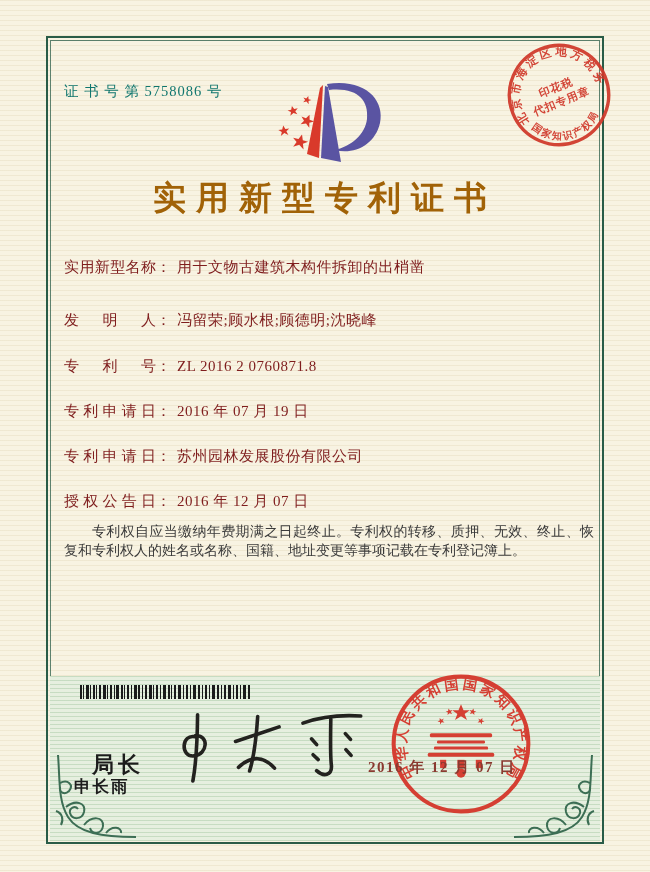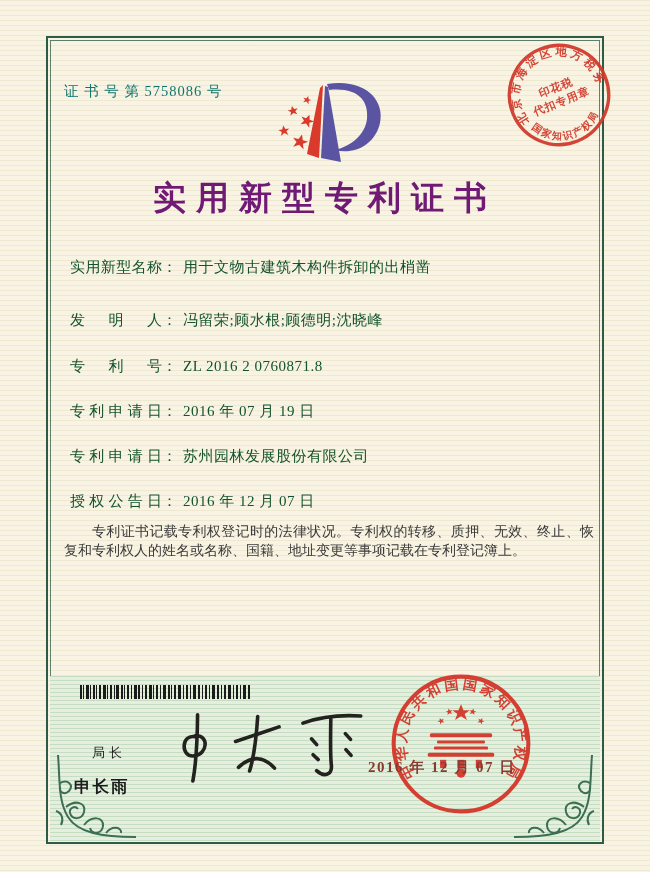--- a/index.html
+++ b/index.html
@@ -26,44 +26,44 @@
   .logo{position:absolute;left:253px;top:78px;width:150px;height:100px;}
   .tax-stamp{
     position:absolute;left:492px;top:28px;width:134px;height:134px;
     transform:rotate(-22deg);opacity:.93;
   }
   .tax-arc-top{font-size:11.5px;letter-spacing:3.2px;fill:#d0382a;font-weight:bold;}
   .tax-arc-bottom{font-size:10px;letter-spacing:1.6px;fill:#d0382a;font-weight:bold;}
   .tax-center{font-size:11px;fill:#d0382a;font-weight:bold;letter-spacing:1px;}
   .title{
     position:absolute;left:0;right:0;top:176px;text-align:center;
-    font-size:33px;font-weight:bold;color:#701a75;letter-spacing:10px;white-space:nowrap;
-  }
-  .row{position:absolute;left:70px;font-size:15px;color:#14532d;white-space:nowrap;}
+    font-size:33px;font-weight:bold;color:#a16207;letter-spacing:10px;white-space:nowrap;
+  }
+  .row{position:absolute;left:64px;font-size:15px;color:#7f1d1d;white-space:nowrap;}
   .f0{top:258px;} .f1{top:311px;} .f2{top:357px;} .f3{top:402px;} .f4{top:447px;} .f5{top:492px;}
   .flabel{
     display:inline-block;width:92px;vertical-align:top;
     text-align:justify;text-align-last:justify;
   }
   .fcolon{display:inline-block;margin-right:6px;}
   .fvalue{letter-spacing:.5px;}
   .paras{
     position:absolute;left:64px;right:56px;top:523px;
     font-size:14px;line-height:18.6px;color:#3a3a3a;text-align:justify;
   }
   .paras p{margin:0;text-indent:2em;}
   
   .band{
     position:absolute;left:50px;right:50px;top:676px;bottom:31px;
     background:
       repeating-linear-gradient(180deg, rgba(126,176,126,.30) 0 1px, rgba(0,0,0,0) 1px 4px),
       #e6efdf;
   }
   .barcode{position:absolute;left:30px;top:9px;width:172px;height:14px;}
-  .sig-title{position:absolute;left:42px;top:68px;font-size:13px;letter-spacing:4px;color:#1c1c1c;font-weight:normal;}
+  .sig-title{position:absolute;left:42px;top:74px;font-size:22px;letter-spacing:4px;color:#1c1c1c;font-weight:bold;}
   .sig-name{position:absolute;left:24px;top:100px;font-size:16.5px;letter-spacing:2px;color:#1c1c1c;font-weight:bold;}
   .autograph{position:absolute;left:112px;top:28px;width:230px;height:100px;transform:rotate(-2deg);}
   .office-seal{position:absolute;left:337px;top:-6px;width:148px;height:148px;opacity:.95;}
   .seal-arc{font-size:14px;letter-spacing:3px;fill:#d5362a;font-weight:bold;}
   .seal-date{
     position:absolute;left:318px;top:82px;font-size:15px;color:#8a3a30;
     letter-spacing:1.5px;font-weight:bold;white-space:nowrap;
   }
   .page-footer{
     position:absolute;left:0;right:0;bottom:6px;text-align:center;
@@ -122,21 +122,21 @@
   <span class="flabel">专利申请日</span><span class="fcolon">：</span><span class="fvalue">2016 年 07 月 19 日</span>
 </div>
 <div class="row f4">
   <span class="flabel">专利申请日</span><span class="fcolon">：</span><span class="fvalue">苏州园林发展股份有限公司</span>
 </div>
 <div class="row f5">
   <span class="flabel">授权公告日</span><span class="fcolon">：</span><span class="fvalue">2016 年 12 月 07 日</span>
 </div>
 
 <div class="paras">
-  <p>专利证书记载专利权登记时的法律状况。专利权的转移、质押、无效、终止、恢复和专利权人的姓名或名称、国籍、地址变更等事项记载在专利登记簿上。</p>
+  <p>专利权自应当缴纳年费期满之日起终止。专利权的转移、质押、无效、终止、恢复和专利权人的姓名或名称、国籍、地址变更等事项记载在专利登记簿上。</p>
 </div>
 
 <div class="band">
 
   <svg class="barcode" viewBox="0 0 172 14" preserveAspectRatio="none">
     <path fill="#1b1b1b" d="M0 0h2v14H0z M3 0h1v14H3z M6 0h3v14H6z M10 0h1v14h-1z M13 0h2v14h-2z M16 0h1v14h-1z M19 0h2v14h-2z M23 0h3v14h-3z M27 0h1v14h-1z M30 0h2v14h-2z M34 0h1v14h-1z M36 0h3v14h-3z M41 0h2v14h-2z M44 0h1v14h-1z M47 0h2v14h-2z M51 0h1v14h-1z M54 0h3v14h-3z M58 0h2v14h-2z M62 0h1v14h-1z M65 0h2v14h-2z M69 0h3v14h-3z M73 0h1v14h-1z M76 0h2v14h-2z M80 0h1v14h-1z M83 0h3v14h-3z M88 0h2v14h-2z M91 0h1v14h-1z M94 0h2v14h-2z M98 0h3v14h-3z M103 0h1v14h-1z M106 0h2v14h-2z M110 0h1v14h-1z M113 0h3v14h-3z M118 0h2v14h-2z M122 0h1v14h-1z M125 0h2v14h-2z M129 0h1v14h-1z M132 0h3v14h-3z M137 0h2v14h-2z M141 0h1v14h-1z M144 0h2v14h-2z M148 0h3v14h-3z M153 0h1v14h-1z M156 0h2v14h-2z M160 0h1v14h-1z M163 0h3v14h-3z M168 0h2v14h-2z"></path>
   </svg>
 
   <div class="sig-title">局长</div>
   <div class="sig-name">申长雨</div>

